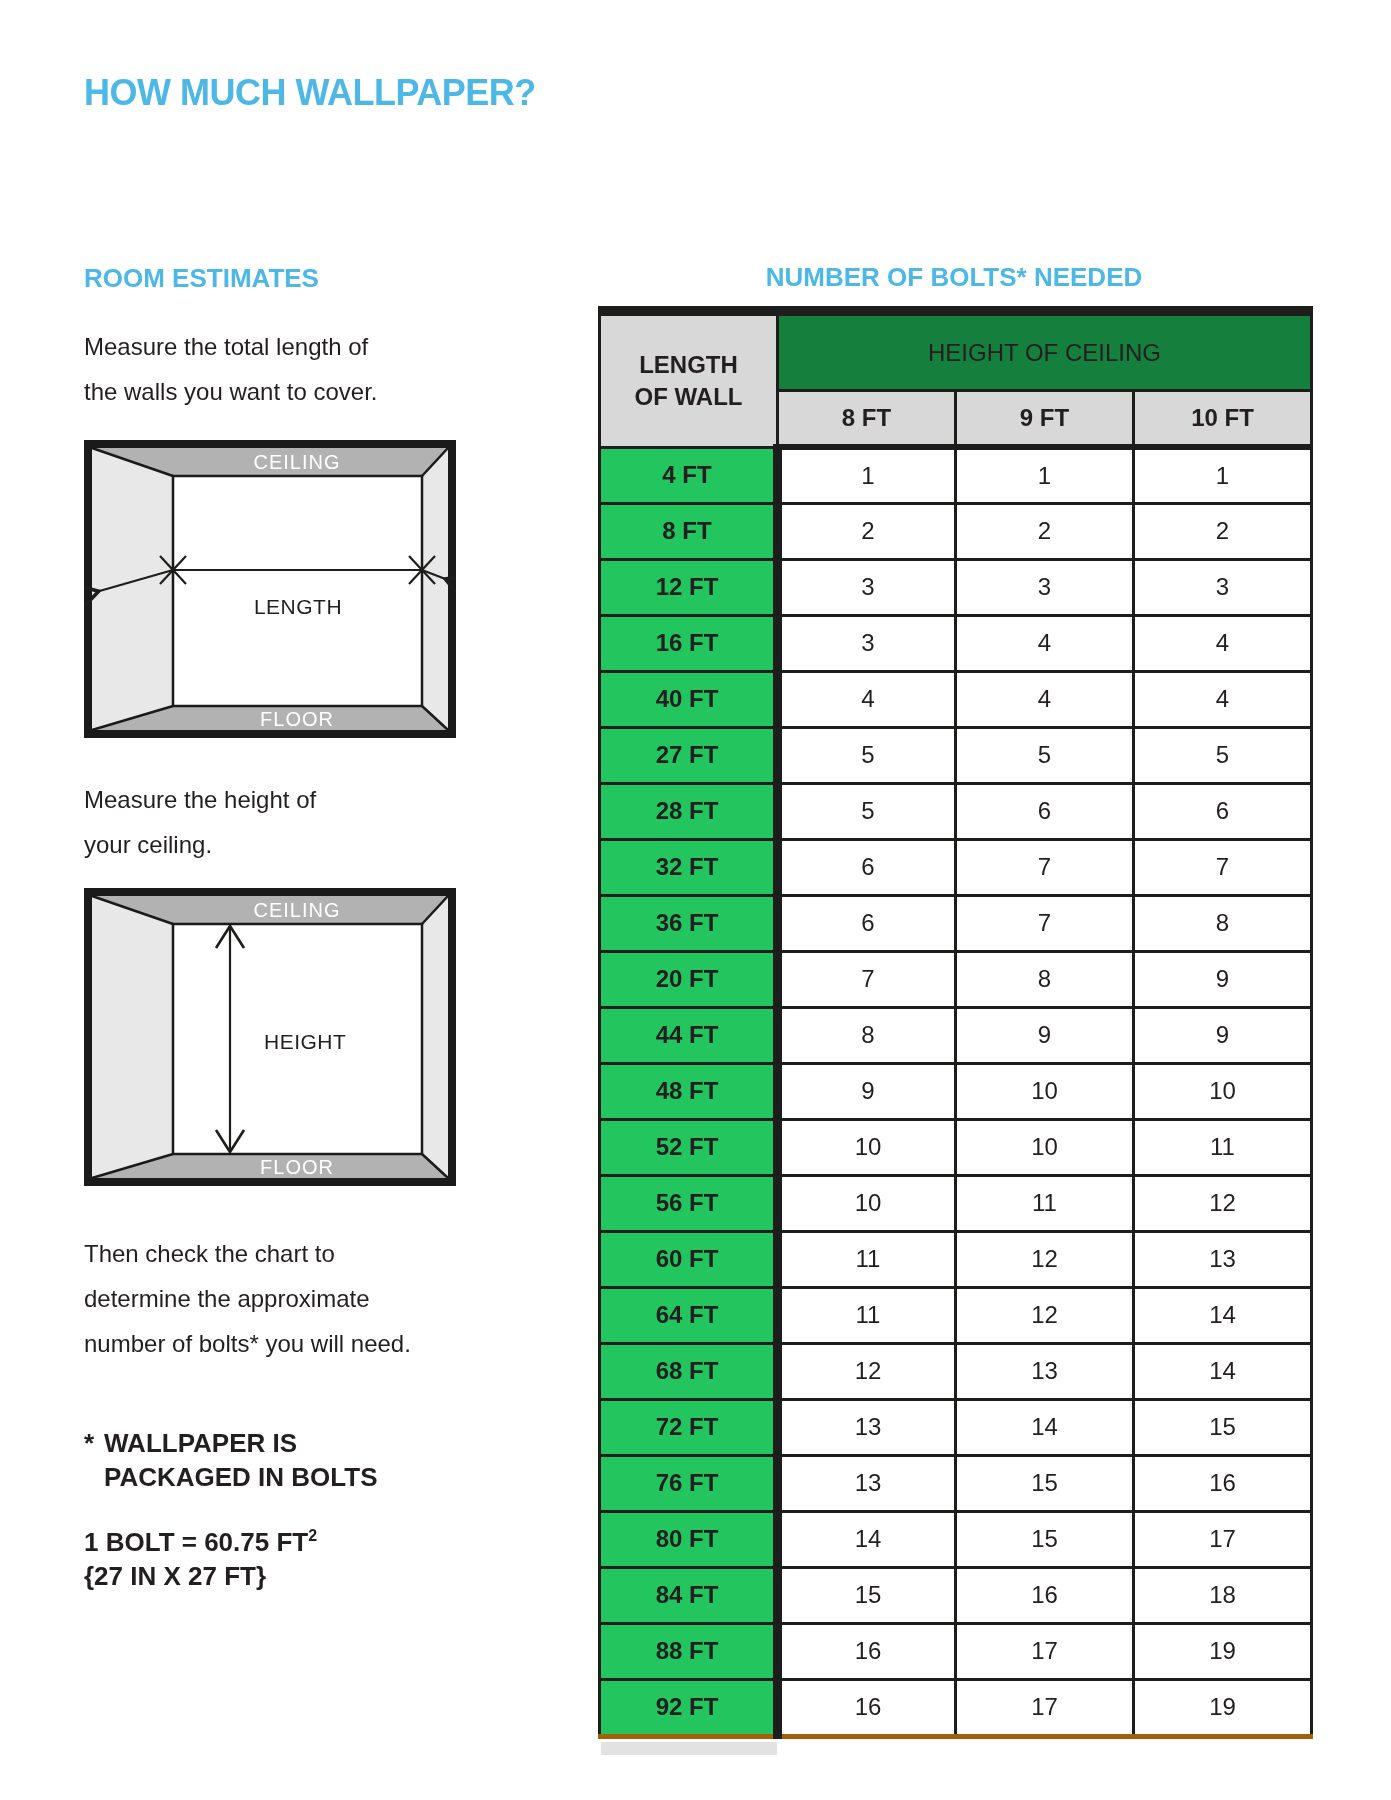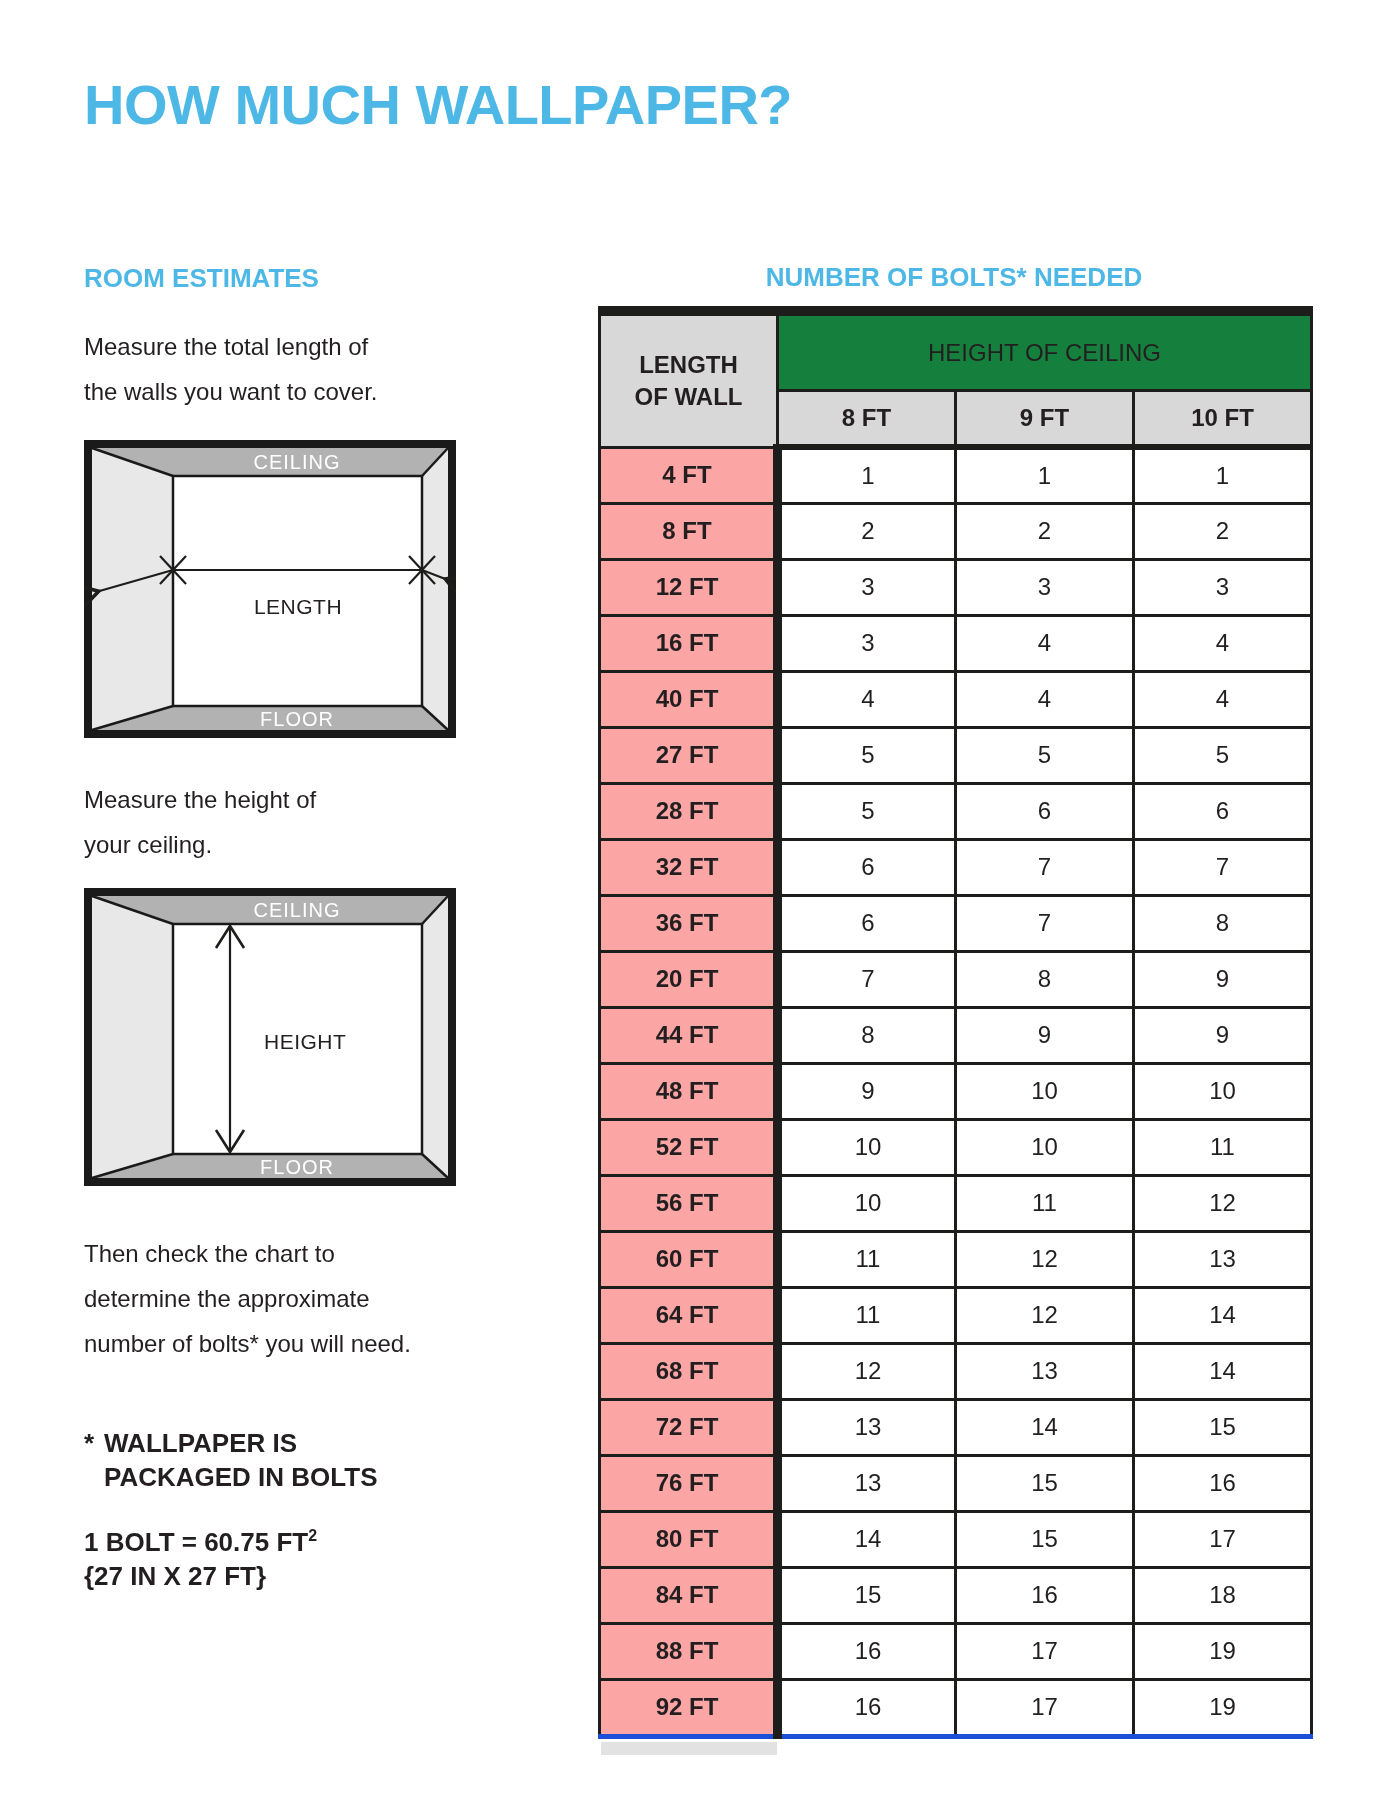--- a/index.html
+++ b/index.html
@@ -4,21 +4,21 @@
 <style>
   html,body { margin:0; padding:0; }
   body {
     width:1391px; height:1800px; position:relative; background:#ffffff;
     font-family:"Liberation Sans", sans-serif; color:#231f20;
   }
   .abs { position:absolute; }
 
   
   .page-title {
-    left:84px; top:72px; font-size:56px; font-weight:bold;
+    left:84px; top:72px; font-size:36px; font-weight:bold;
     color:var(--accent); letter-spacing:-0.5px; white-space:nowrap;
   }
   .section-heading {
     font-size:26px; font-weight:bold; color:var(--accent); white-space:nowrap;
   }
   .para {
     font-size:24px; line-height:45px; white-space:pre-line; color:#231f20;
   }
   .footnote {
     left:84px; top:1426px; font-size:26px; font-weight:bold; line-height:34px;
@@ -57,25 +57,25 @@
   }
   th.groupheader {
     background:#15803d; font-size:26px; font-weight:normal; height:73px;
     border-bottom:3px solid #1d1d1b;
   }
   tr.sub th {
     background:#d8d8d8; font-weight:bold; height:52px;
     border-bottom:6px solid #1d1d1b;
   }
   tbody th.rowlabel {
-    background:#fca5a5; font-weight:bold; height:53px;
+    background:#22c55e; font-weight:bold; height:53px;
     border-right:9px solid #1d1d1b;
   }
   tbody td { background:#ffffff; font-weight:normal; }
-  tbody tr:last-child th, tbody tr:last-child td { border-bottom:5px solid #1d4ed8; }
+  tbody tr:last-child th, tbody tr:last-child td { border-bottom:5px solid #a16207; }
   .table-foot-sliver {
     left:601px; top:1742px; width:176px; height:13px; background:#e2e2e2;
   }
 </style>
 </head>
 <body>
 
 <div class="abs page-title">HOW MUCH WALLPAPER?</div>
 
 <div class="abs section-heading" style="left:84px; top:263px;">ROOM ESTIMATES</div>

